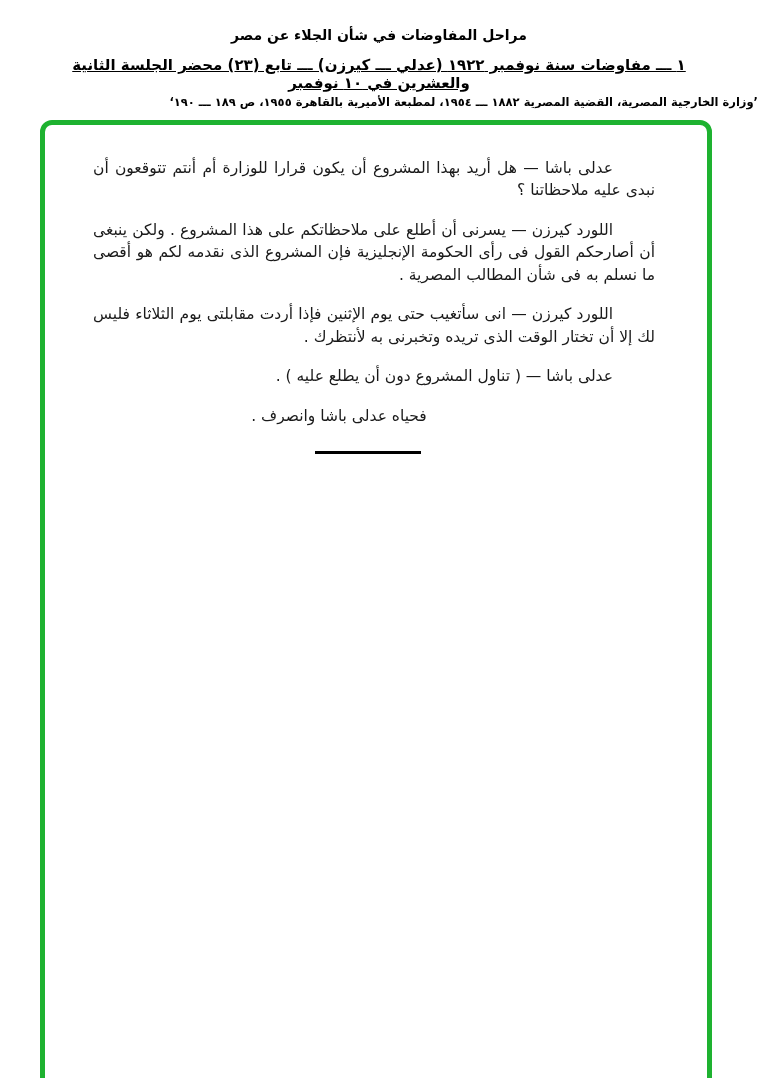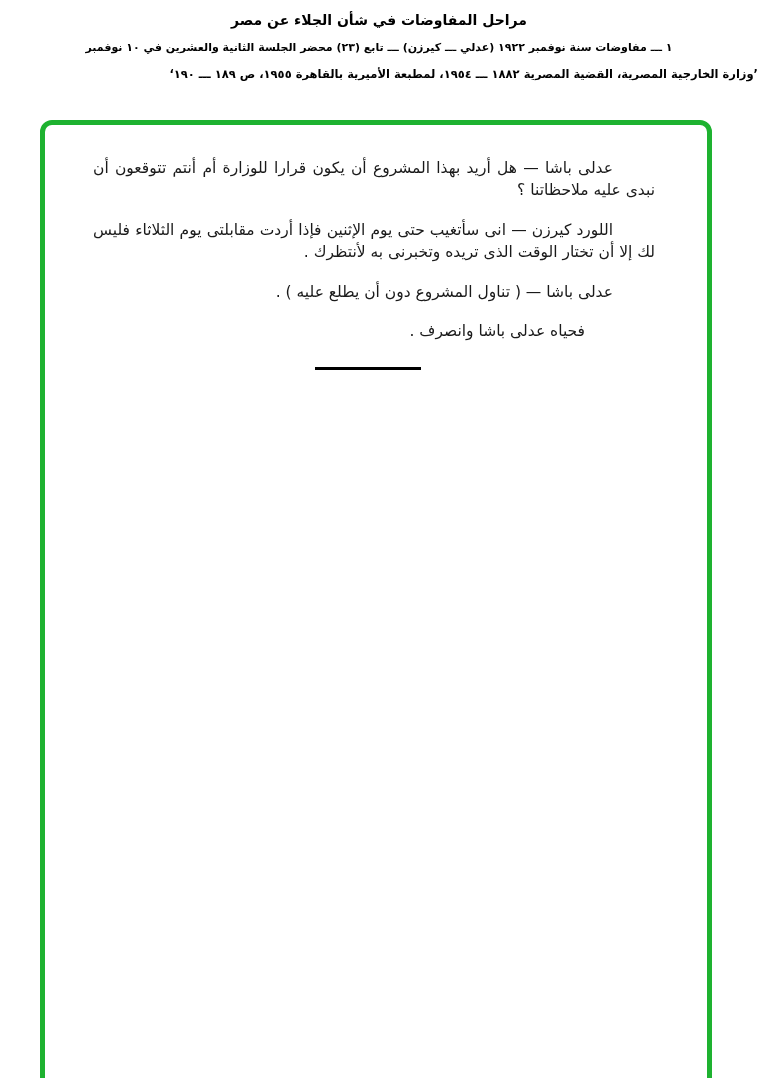--- a/index.html
+++ b/index.html
@@ -14,32 +14,33 @@
     background: #ffffff;
     overflow: hidden;
     font-family: "DejaVu Sans", sans-serif;
     color: #111;
   }
   .header {
     direction: rtl;
     text-align: center;
     font-weight: bold;
     color: #000;
-    padding-top: 12px;
+    padding-top: 27px;
   }
   .header .title {
     font-size: 14px;
     line-height: 1.2;
     margin-bottom: 12px;
   }
   .header .subtitle {
-    font-size: 11px;
+    font-size: 15px;
     line-height: 1.2;
-    margin-bottom: 14px;
+    margin-bottom: 4px;
     padding: 0 40px;
+    text-decoration: underline;
   }
   .header .source {
     font-size: 11.5px;
     line-height: 1.2;
     text-align: right;
   }
   .highlight-box {
     position: absolute;
     left: 40px;
     top: 120px;
@@ -57,21 +58,21 @@
     padding: 32px 52px 0 48px;
     font-size: 15.5px;
     line-height: 1.45;
     color: #1a1a1a;
   }
   .scan p {
     margin: 0 0 17px 0;
     text-indent: 42px;
   }
   .scan p.signoff {
-    text-align: right;
+    text-align: center;
     text-indent: 70px;
     margin-bottom: 0;
   }
   .divider {
     width: 106px;
     height: 3px;
     background: #000;
     margin: 24px auto 0 auto;
     transform: translateX(-6px);
   }
@@ -83,20 +84,21 @@
 
   <div class="header">
     <div class="title">مراحل المفاوضات في شأن الجلاء عن مصر</div>
     <div class="subtitle">١ ـــ مفاوضات سنة نوفمبر ١٩٢٢ (عدلي ـــ كيرزن) ـــ تابع (٢٣) محضر الجلسة الثانية والعشرين في ١٠ نوفمبر</div>
     <div class="source">’وزارة الخارجية المصرية، القضية المصرية ١٨٨٢ ـــ ١٩٥٤، لمطبعة الأميرية بالقاهرة ١٩٥٥، ص ١٨٩ ـــ ١٩٠‘</div>
   </div>
 
   <div class="highlight-box">
     <div class="scan">
       <p>عدلى باشا — هل أريد بهذا المشروع أن يكون قرارا للوزارة أم أنتم تتوقعون أن نبدى عليه ملاحظاتنا ؟</p>
+      <p>اللورد كيرزن — يسرنى أن أطلع على ملاحظاتكم على هذا المشروع . ولكن ينبغى أن أصارحكم القول فى رأى الحكومة الإنجليزية فإن المشروع الذى نقدمه لكم هو أقصى ما نسلم به فى شأن المطالب المصرية .</p>
       <p>اللورد كيرزن — انى سأتغيب حتى يوم الإثنين فإذا أردت مقابلتى يوم الثلاثاء فليس لك إلا أن تختار الوقت الذى تريده وتخبرنى به لأنتظرك .</p>
       <p>عدلى باشا — ( تناول المشروع دون أن يطلع عليه ) .</p>
       <p class="signoff">فحياه عدلى باشا وانصرف .</p>
       <div class="divider"></div>
     </div>
   </div>
 
 </div>
 
 </body></html>

